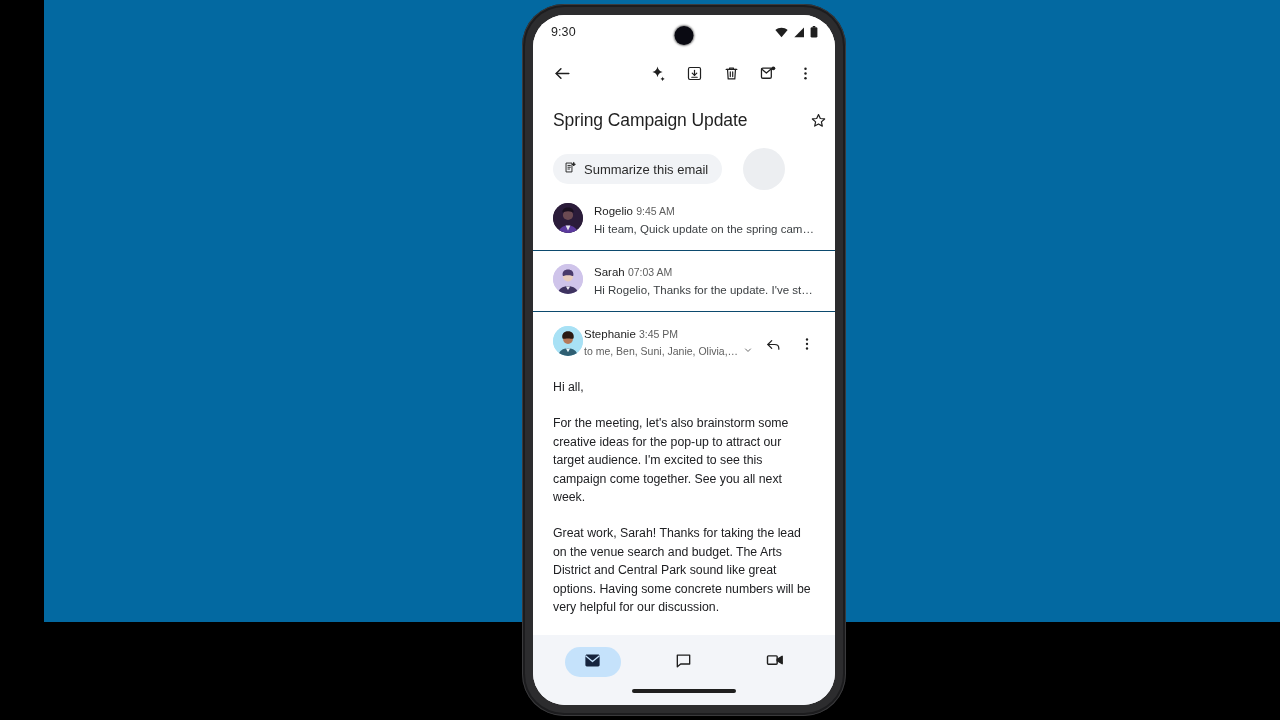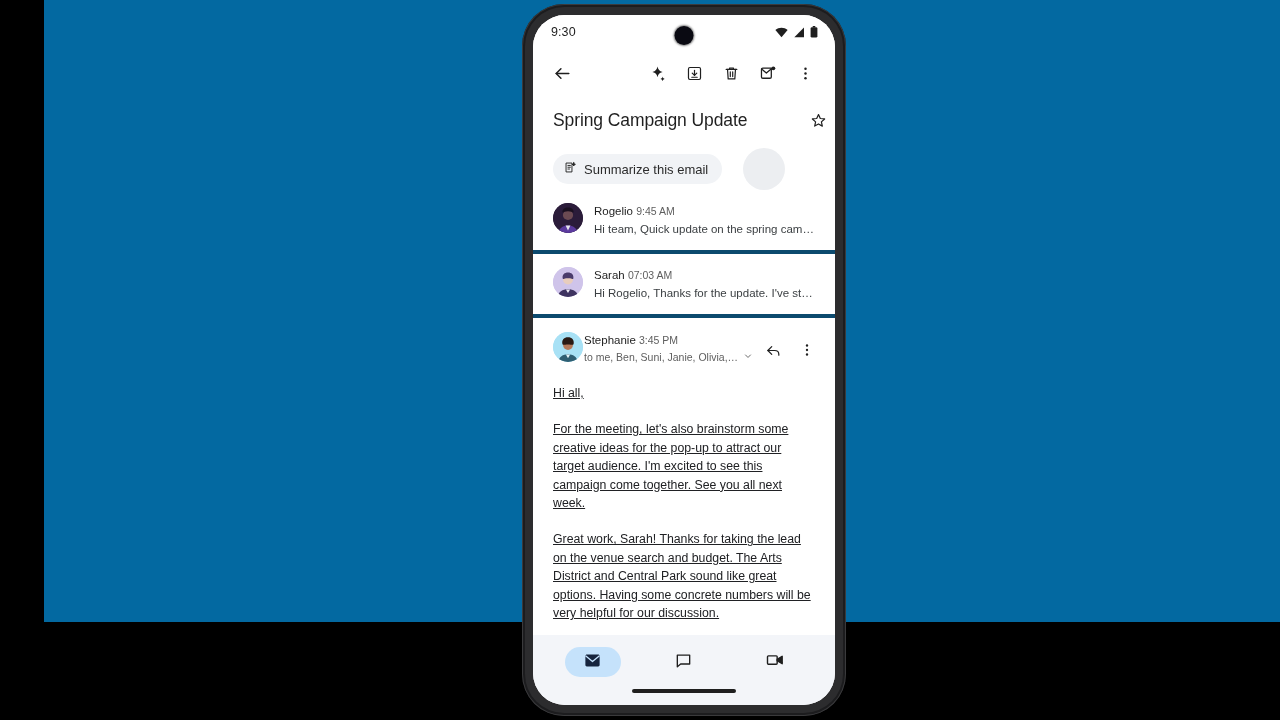--- a/index.html
+++ b/index.html
@@ -152,21 +152,21 @@
     margin-left: 11px;
   }
 
   
   .thread { background: #ffffff; }
   .msg-collapsed {
     display: flex;
     align-items: flex-start;
     gap: 11px;
     padding: 13px 18px 12px 20px;
-    border-bottom: 4px solid #0c4a6e;
+    border-bottom: 1px solid #0c4a6e;
     cursor: pointer;
   }
   .avatar {
     width: 30px; height: 30px;
     border-radius: 50%;
     flex: 0 0 auto;
     overflow: hidden;
     position: relative;
   }
   .msg-lines { min-width: 0; flex: 1; padding-top: 1px; }
@@ -215,21 +215,20 @@
     display: flex;
     align-items: center;
     gap: 2px;
     margin-top: 2px;
   }
   .msg-body {
     padding: 12px 20px 0 20px;
     font-size: 12.3px;
     line-height: 18.4px;
     color: #202124;
-    text-decoration: underline;
   }
   .msg-body p { margin-bottom: 18px; }
   .msg-body p:last-child { margin-bottom: 0; }
 
   
   .reply-row {
     display: flex;
     align-items: center;
     gap: 9px;
     padding: 22px 20px 0 20px;

